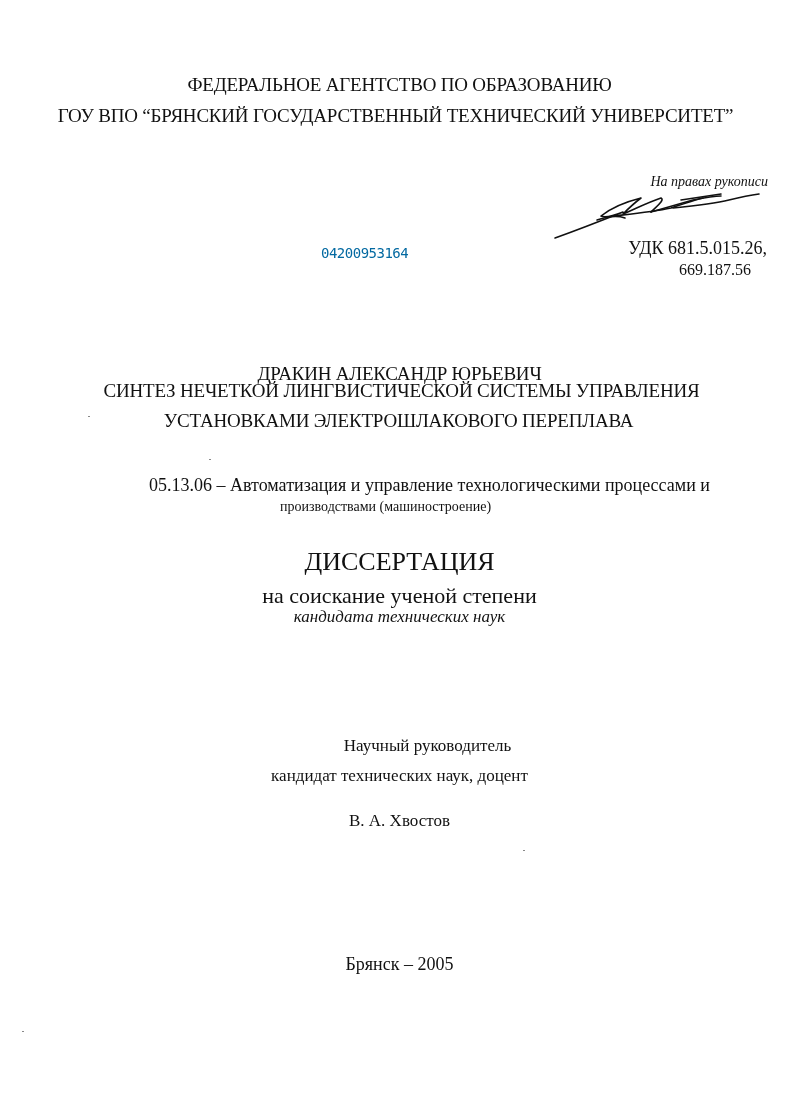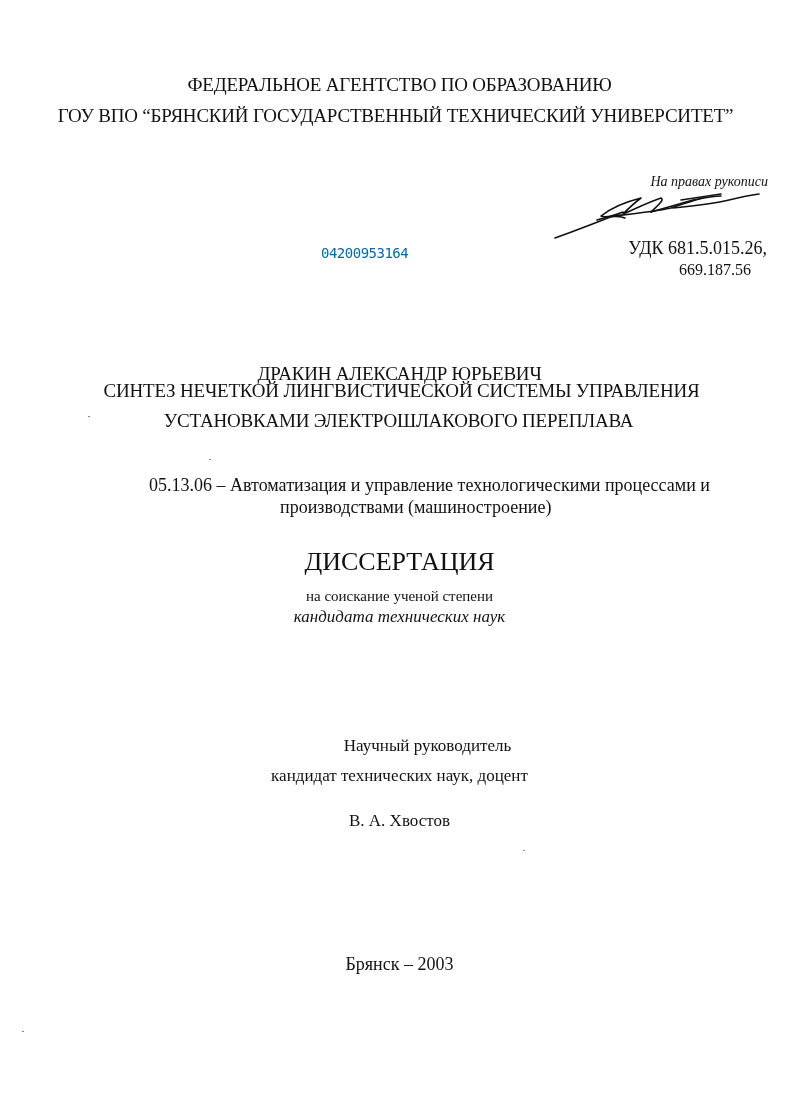--- a/index.html
+++ b/index.html
@@ -73,29 +73,29 @@
 
 <div class="line" style="top:237px; right:32px; font-size:18px;">УДК 681.5.015.26,</div>
 <div class="line" style="top:259px; right:48px; font-size:16px;">669.187.56</div>
 
 <div class="line center caps" style="top:317px;margin-top:46px;">ДРАКИН АЛЕКСАНДР ЮРЬЕВИЧ</div>
 
 <div class="line center caps" style="top:380px; left:2px;">СИНТЕЗ НЕЧЕТКОЙ ЛИНГВИСТИЧЕСКОЙ СИСТЕМЫ УПРАВЛЕНИЯ</div>
 <div class="line center caps" style="top:410px; left:-1px;">УСТАНОВКАМИ ЭЛЕКТРОШЛАКОВОГО ПЕРЕПЛАВА</div>
 
 <div class="line" style="top:474px; left:149px; font-size:18px;">05.13.06 – Автоматизация и управление технологическими процессами и</div>
-<div class="line" style="top:496px; left:280px; font-size:18px;">производствами (машиностроение)</div>
+<div class="line" style="top:496px; left:280px; font-size:14px;">производствами (машиностроение)</div>
 
 <div class="line center title-big" style="top:549px;">ДИССЕРТАЦИЯ</div>
 
-<div class="line center" style="top:586px; font-size:15px; line-height:20px;">на соискание ученой степени</div>
+<div class="line center" style="top:586px; font-size:22px; line-height:20px;">на соискание ученой степени</div>
 <div class="line center" style="top:607px; font-size:17px; line-height:20px;font-style:italic;">кандидата технических наук</div>
 
 <div class="line center" style="top:735px; font-size:17px;padding-left:28px;">Научный руководитель</div>
 <div class="line center" style="top:765px; font-size:17px;">кандидат технических наук, доцент</div>
 <div class="line center" style="top:810px; font-size:17px;">В. А. Хвостов</div>
 
-<div class="line center" style="top:953px; font-size:18px;">Брянск – 2003</div>
+<div class="line center" style="top:953px; font-size:18px;">Брянск – 2005</div>
 
 <div class="speck" style="left:88px; top:416px;"></div>
 <div class="speck" style="left:209px; top:459px;"></div>
 <div class="speck" style="left:523px; top:850px;"></div>
 <div class="speck" style="left:22px; top:1031px;"></div>
 
 </body></html>

